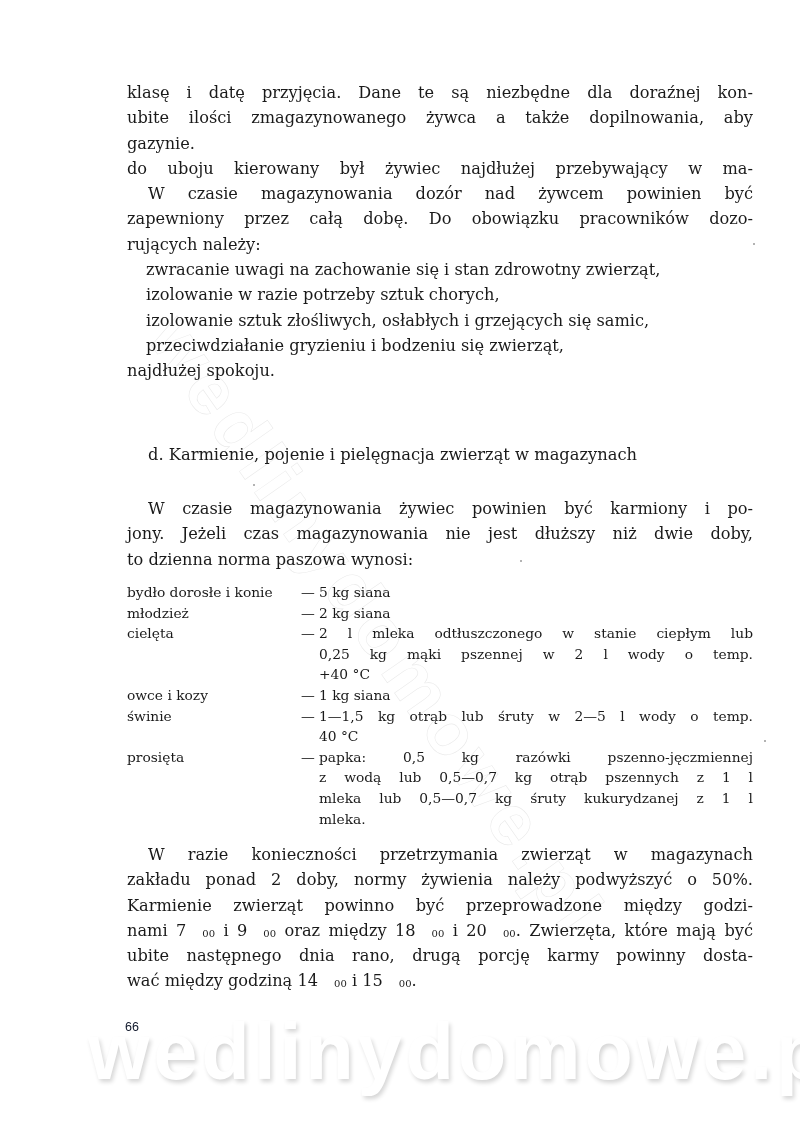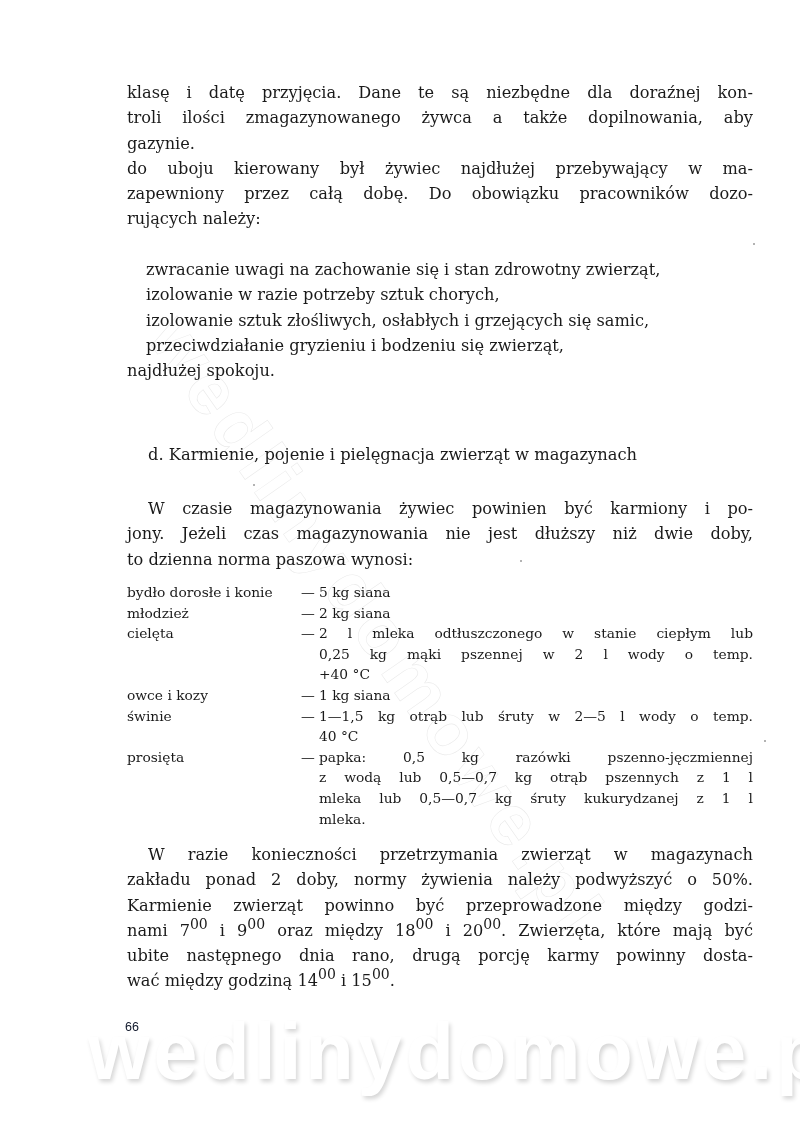--- a/index.html
+++ b/index.html
@@ -17,21 +17,21 @@
       position: absolute; left: 148px; top: 445px; font-weight: normal; font-size: 16.3px;
       white-space: nowrap;
     }
     .feed-table { position: absolute; left: 127px; top: 582px; width: 626px; font-size: 13.8px; line-height: 20.6px; }
     .feed-row { display: flex; }
     .feed-animal { width: 174px; white-space: nowrap; }
     .feed-dash { width: 18px; }
     .feed-desc { flex: 1; }
     .feed-desc .line { text-align: justify; text-align-last: justify; }
     .feed-desc .line.last { text-align-last: left; }
-    sup { font-size: 14px; vertical-align: top; line-height: 10px; position: relative; top: 1px; }
+    sup { font-size: 10px; vertical-align: top; line-height: 10px; position: relative; top: 11px; margin-left: 16px; }
     .page-number {
       position: absolute; left: 125px; top: 1020px; font-family: "Liberation Sans", sans-serif;
       font-size: 12.5px; color: #0f172a;
     }
     .watermark-bottom {
       position: absolute; left: 88px; top: 1006px; font-family: "Liberation Sans", sans-serif;
       font-weight: bold; font-size: 79px; letter-spacing: 4px; color: #ffffff;
       text-shadow: 2px 3px 4px rgba(0,0,0,0.16);
       white-space: nowrap;
     }
@@ -45,26 +45,27 @@
   </style>
 </head>
 <body>
 
 <div class="page">
 
   <div class="watermark-diag">wedlinydomowe.pl</div>
 
   <div class="para" style="top:80px;">
     <span class="line">klasę i datę przyjęcia. Dane te są niezbędne dla doraźnej kon-</span>
-    <span class="line">troli ilości zmagazynowanego żywca a także dopilnowania, aby</span>
+    <span class="line">ubite ilości zmagazynowanego żywca a także dopilnowania, aby</span>
     <span class="line last">gazynie.</span>
     <span class="line">do uboju kierowany był żywiec najdłużej przebywający w ma-</span>
   </div>
 
   <div class="para" style="top:181px;">
+    <span class="line indent">W czasie magazynowania dozór nad żywcem powinien być</span>
     <span class="line">zapewniony przez całą dobę. Do obowiązku pracowników dozo-</span>
     <span class="line last">rujących należy:</span>
   </div>
 
   <div class="para" style="top:257px;">
     <span class="line last list-line">zwracanie uwagi na zachowanie się i stan zdrowotny zwierząt,</span>
     <span class="line last list-line">izolowanie w razie potrzeby sztuk chorych,</span>
     <span class="line last list-line">izolowanie sztuk złośliwych, osłabłych i grzejących się samic,</span>
     <span class="line last list-line">przeciwdziałanie gryzieniu i bodzeniu się zwierząt,</span>
     <span class="line last">najdłużej spokoju.</span>

